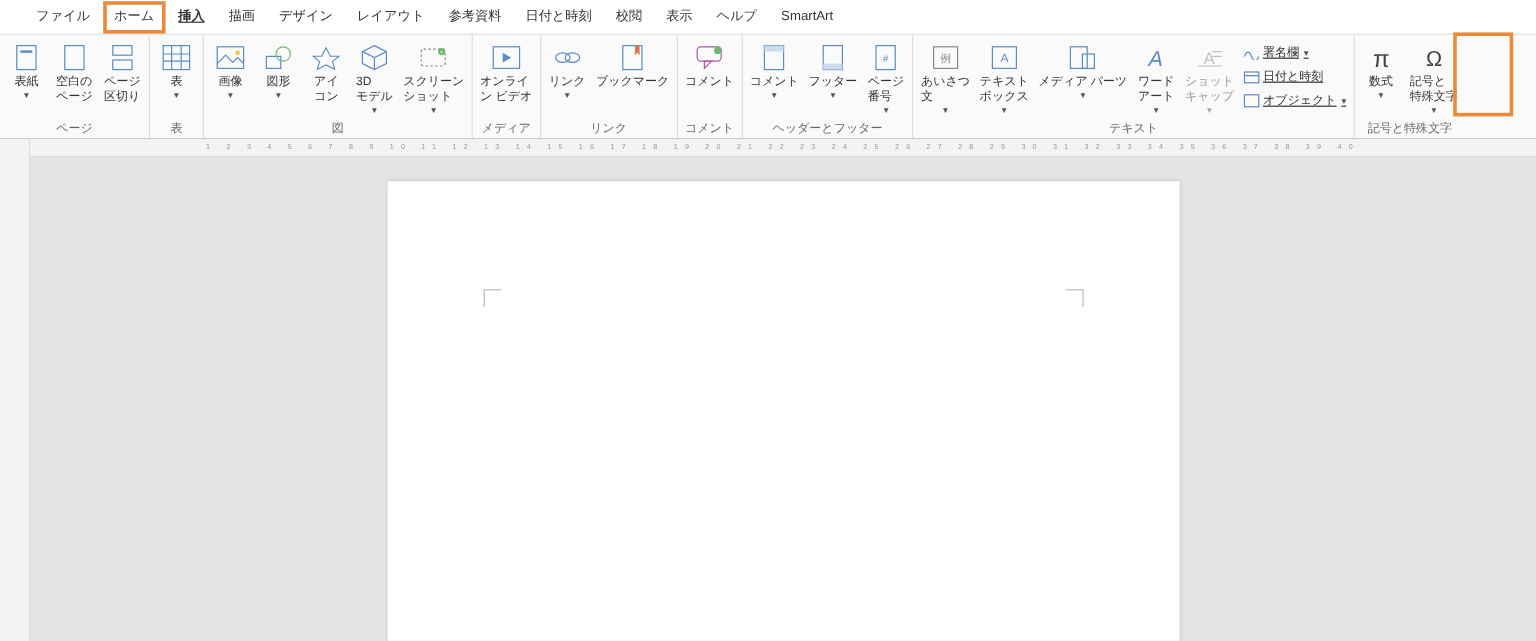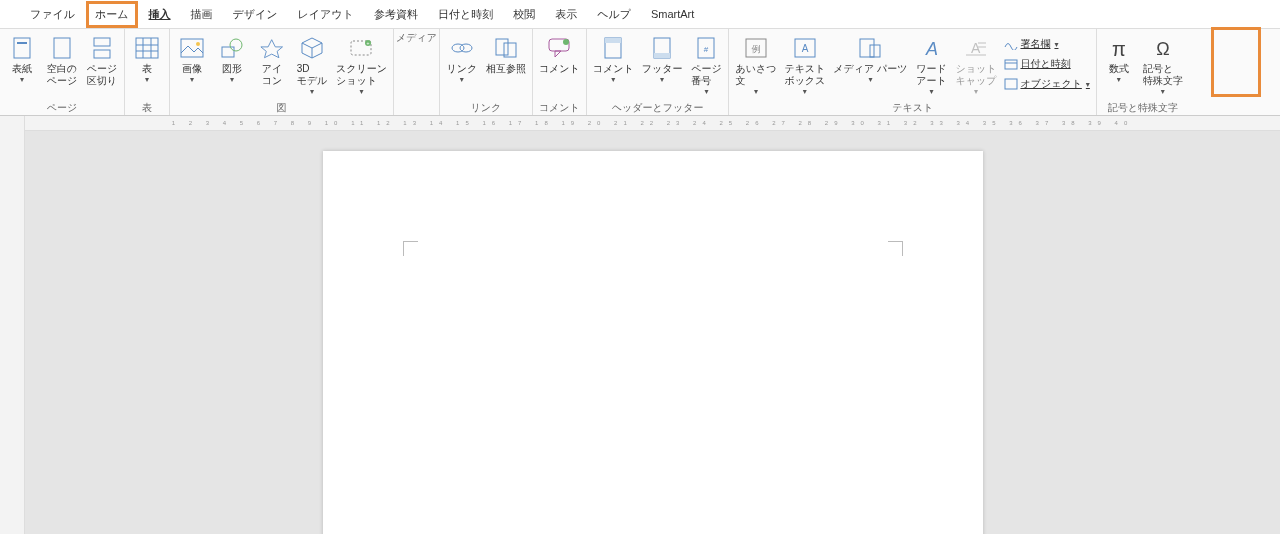--- a/index.html
+++ b/index.html
@@ -296,43 +296,55 @@
           </span>
         <span class="lbl">スクリーン
 ショット</span>
           <span class="dd">▾</span>
       </div>
     </div>
     <div class="group-label">図</div>
   </div>
 
   <div class="group">
+    <div class="group-btns">
+      <div class="big-btn">
+        <span class="ico">
+            <svg width="24" height="20">
+              <rect x="1" y="1" width="22" height="18" fill="none" stroke="#5a8bc4"></rect>
+              <polygon points="9,6 16,10 9,14" fill="#5a8bc4"></polygon>
+            </svg>
+          </span>
+        <span class="lbl">オンライ
+ン ビデオ</span>
+      </div>
+    </div>
     <div class="group-label">メディア</div>
   </div>
 
   <div class="group">
     <div class="group-btns">
       <div class="big-btn">
         <span class="ico">
             <svg width="24" height="16">
               <ellipse cx="8" cy="8" rx="6" ry="4" fill="none" stroke="#5a8bc4"></ellipse>
               <ellipse cx="16" cy="8" rx="6" ry="4" fill="none" stroke="#5a8bc4"></ellipse>
             </svg>
           </span>
         <span class="lbl">リンク</span>
           <span class="dd">▾</span>
       </div>
       <div class="big-btn">
         <span class="ico">
-            <svg width="24" height="22">
-              <rect x="2" y="2" width="12" height="16" fill="none" stroke="#5a8bc4"></rect>
-              <rect x="10" y="6" width="12" height="14" fill="none" stroke="#5a8bc4"></rect>
-            </svg>
-          </span>
-        <span class="lbl">相互参照</span>
+            <svg width="20" height="24">
+              <rect x="2" y="2" width="16" height="20" fill="none" stroke="#5a8bc4"></rect>
+              <polygon points="12,2 16,2 16,10 14,8 12,10" fill="#d97b4a"></polygon>
+            </svg>
+          </span>
+        <span class="lbl">ブックマーク</span>
       </div>
     </div>
     <div class="group-label">リンク</div>
   </div>
 
   <div class="group">
     <div class="group-btns">
       <div class="big-btn">
         <span class="ico">
             <svg width="24" height="22">

